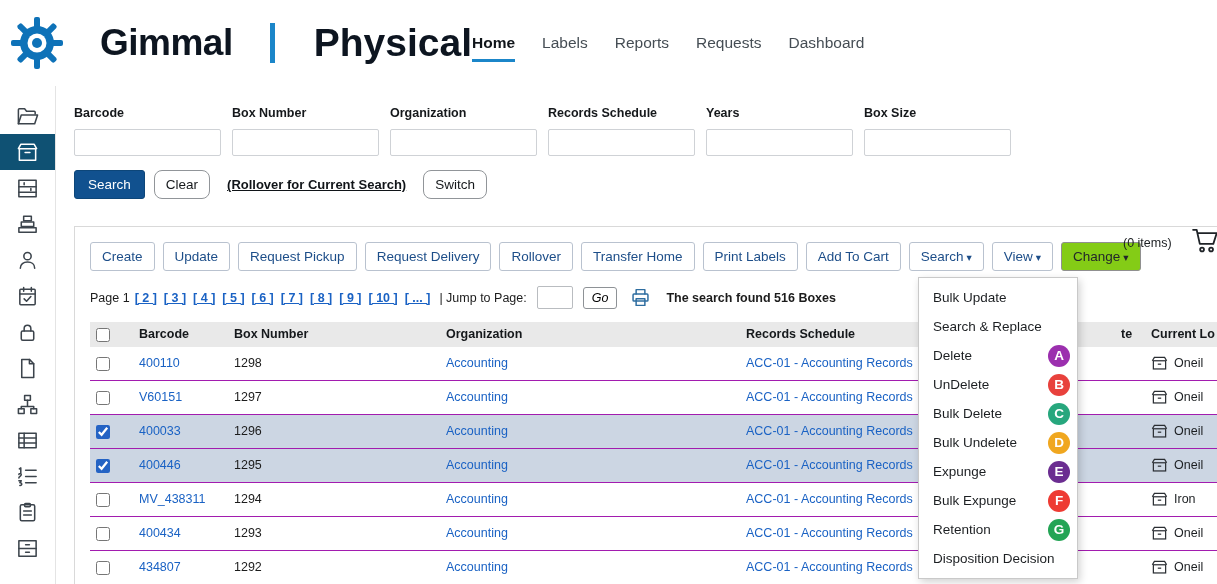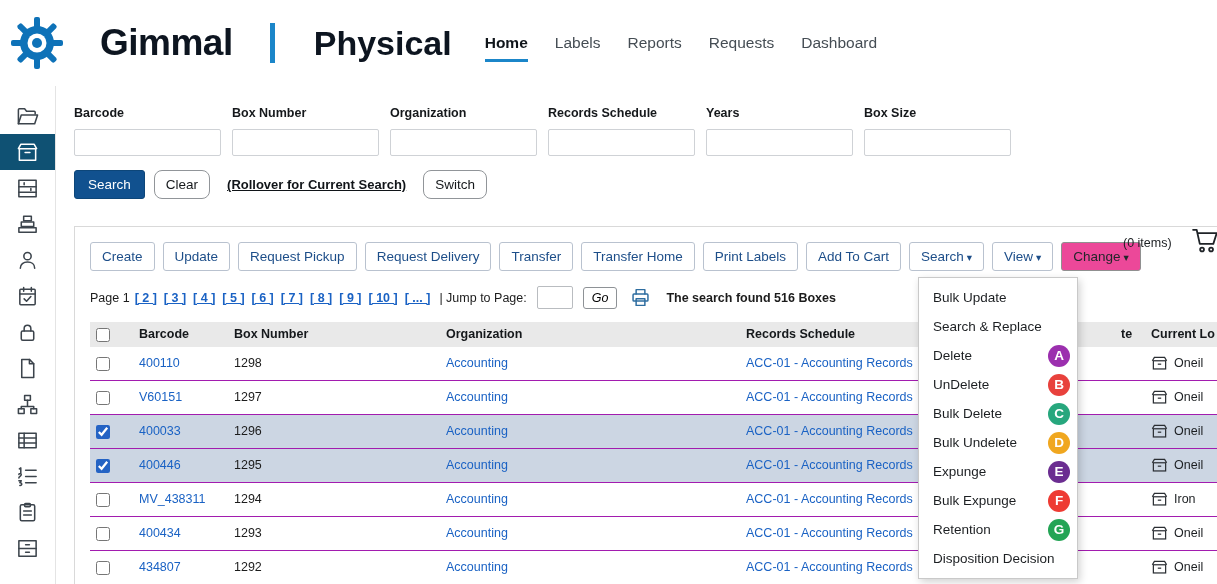--- a/index.html
+++ b/index.html
@@ -5,22 +5,22 @@
   * { margin:0; padding:0; box-sizing:border-box; }
   html,body { width:1217px; height:584px; }
   body { position:relative; overflow:hidden; background:#fff; font-family:"Liberation Sans","DejaVu Sans",sans-serif; color:#1c1c1c; }
   a { cursor:pointer; }
 
   
   .app-header { position:absolute; top:0; left:0; width:100%; height:86px; background:#fff; display:flex; align-items:center; padding-left:10px; z-index:5; }
   .logo { display:flex; align-items:center;gap:28px; }
   .brand { font-size:37px; font-weight:700; color:#0d1520; letter-spacing:-0.5px; margin-left:8px; }
   .logo-divider { width:5px; height:40px; background:#1b86c9; margin:0 11px 0 9px; }
-  .product { font-size:34px; font-weight:700; color:#0d1520; }
-  .main-nav { display:flex; gap:27px; margin-left:33px; margin-top:10px; }
+  .product { font-size:39px; font-weight:700; color:#0d1520; }
+  .main-nav { display:flex; gap:27px; margin-top:10px; }
   .main-nav a { font-size:15.5px; color:#454d54; text-decoration:none; padding-bottom:7px; }
   .main-nav a.active { color:#10151a; font-weight:700; border-bottom:3px solid #1b86c9; }
 
   
   .sidebar { position:absolute; top:86px; left:0; width:56px; height:498px; border-right:1px solid #e4e4e4; display:flex; flex-direction:column; align-items:center; padding-top:12px; background:#fff; }
   .side-item { width:100%; display:flex; justify-content:center; align-items:center; height:36px; color:#3c444c; cursor:pointer; }
   .side-item.active { background:#0f5173; color:#fff; }
   .side-item svg { display:block; }
 
   
@@ -33,21 +33,21 @@
   .form-actions { display:flex; align-items:center; margin-top:14px; gap:9px; }
   .btn-primary { background:#11518f; color:#fff; border:1px solid #0d4679; border-radius:3px; font-size:13.5px; padding:6px 13px; cursor:pointer; font-family:inherit; }
   .btn-plain { background:#fff; color:#15181b; border:1px solid #919599; border-radius:8px; font-size:13.5px; padding:6px 11px; cursor:pointer; font-family:inherit; }
   .rollover-link { font-size:13px; font-weight:700; color:#101418; text-decoration:underline; margin:0 8px; }
 
   
   .panel { position:relative; margin:27px 0 0 18px; width:1330px; min-height:430px; border:1px solid #d9d9d9; background:#fff; padding:15px; }
   .toolbar { display:flex; gap:8px; }
   .tb-btn { background:#fff; border:1px solid #b9c2cf; color:#1d4e89; border-radius:3px; font-size:13.5px; padding:6px 11px; white-space:nowrap; cursor:pointer; font-family:inherit; }
   .tb-btn.menu::after { content:" ▾"; font-size:10.5px; }
-  .tb-btn.open { background:#ec4899; border-color:#909090; color:#23262a; }
+  .tb-btn.open { background:#84cc16; border-color:#909090; color:#23262a; }
   .cart-box { position:absolute; top:0; left:1048px; display:flex; align-items:center; gap:18px; }
   .cart-label { font-size:12.5px; margin-top:4px; color:#1c1f22; }
 
   
   .page-row { display:flex; align-items:center; margin-top:15px; font-size:12.5px; gap:3px; }
   .page-current { white-space:nowrap; }
   .plink { color:#1a62c4; font-weight:700; text-decoration:underline; margin:0 2px; white-space:nowrap; }
   .jump-label { margin-left:4px; white-space:nowrap; }
   .jump-input { width:36px; height:23px; border:1px solid #b9bcc0; margin-left:7px; border-radius:2px; padding:0 4px; font-size:12.5px; }
   .go-btn { margin-left:7px; background:#fff; border:1px solid #8e9296; border-radius:3px; font-size:12.5px; padding:3px 8px; cursor:pointer; font-family:inherit;font-style:italic; }
@@ -222,21 +222,21 @@
     </div>
   </section>
 
   <section class="panel">
 
     <div class="toolbar">
       <button class="tb-btn">Create</button>
       <button class="tb-btn">Update</button>
       <button class="tb-btn">Request Pickup</button>
       <button class="tb-btn">Request Delivery</button>
-      <button class="tb-btn">Transfer</button>
+      <button class="tb-btn">Rollover</button>
       <button class="tb-btn">Transfer Home</button>
       <button class="tb-btn">Print Labels</button>
       <button class="tb-btn">Add To Cart</button>
       <button class="tb-btn menu">Search</button>
       <button class="tb-btn menu">View</button>
       <button class="tb-btn menu open">Change</button>
     </div>
 
     <div class="cart-box">
       <span class="cart-label">(0 items)</span>

